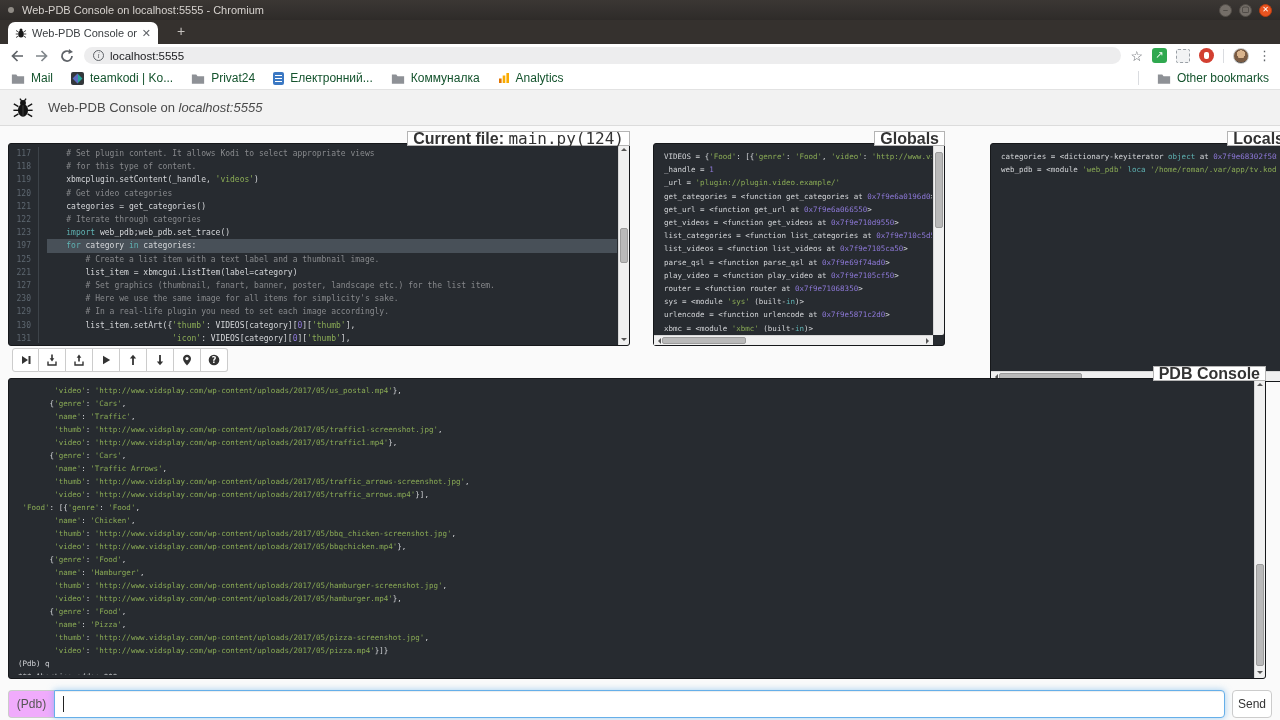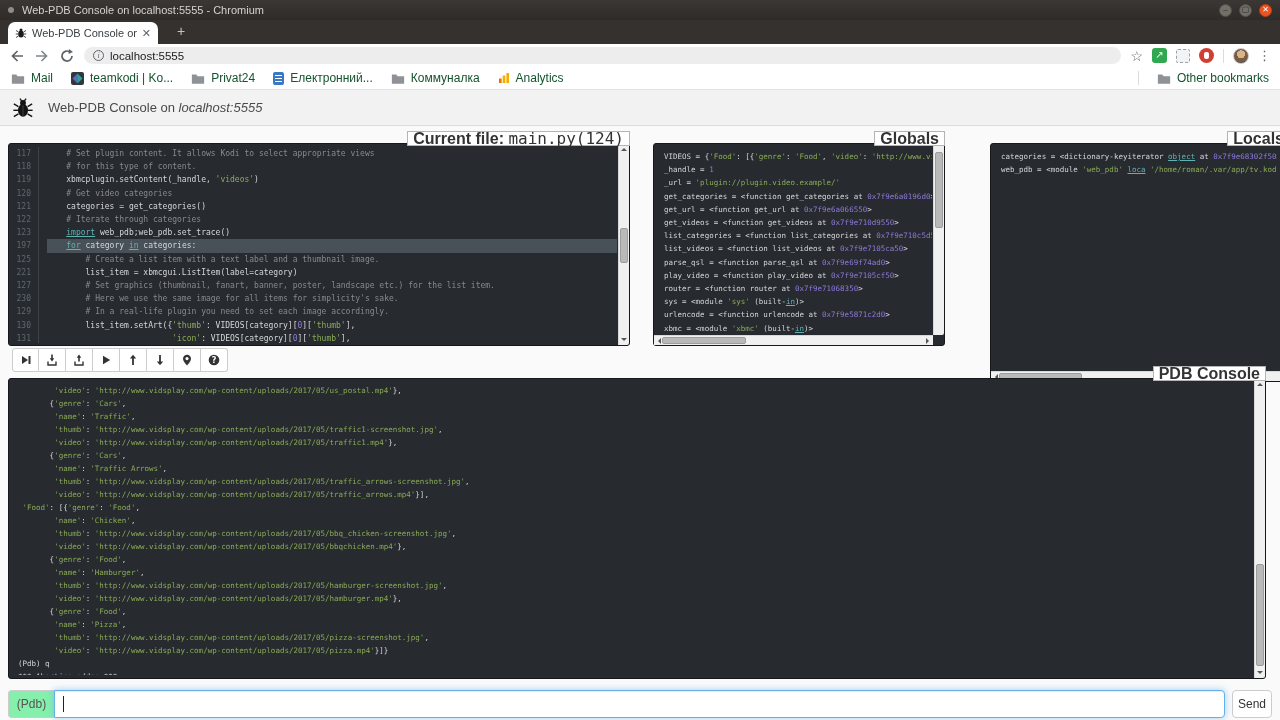--- a/index.html
+++ b/index.html
@@ -83,21 +83,21 @@
     font-family:"DejaVu Sans Mono", monospace; font-size:7.5px; line-height:13.2px; color:#d4d6d9; }
   .console-scroll { position:absolute; top:5px; bottom:3px; left:9px; right:12px; overflow:hidden;
     font-family:"DejaVu Sans Mono", monospace; font-size:7.5px; line-height:13px; color:#d4d6d9; }
 
   .cline { display:flex; }
   .cline .ln { width:30px; min-width:30px; text-align:right; padding-right:7px; color:#5e6871;
     border-right:1px solid #3d4349; margin-right:8px; }
   .cline .ct { flex:1; white-space:pre; overflow:hidden; }
   .cline.active .ct { background:#485058; }
   .tk-st { color:#8aab55; }
-  .tk-kw { color:#5fb3b3;text-decoration:underline; }
+  .tk-kw { color:#5fb3b3; }
   .tk-nu { color:#8e79d9; }
   .tk-cm { color:#87898c; }
 
   
   .vscroll { position:absolute; top:0; right:0; bottom:0; width:11px; background:#f0f0f0;
     border-left:1px solid #d8d8d8; border-radius:0 2px 2px 0; }
   .vthumb { position:absolute; left:1px; right:1px; background:#b9b9b9; border:1px solid #9c9c9c; border-radius:2px; }
   .hscroll { position:absolute; left:0; right:11px; bottom:0; height:10px; background:#f0f0f0;
     border-top:1px solid #d8d8d8; }
   .hthumb { position:absolute; top:1px; bottom:1px; background:#b9b9b9; border:1px solid #9c9c9c; border-radius:2px; }
@@ -110,21 +110,21 @@
   
   .debug-toolbar { position:absolute; left:12px; top:258px; display:flex; }
   .dbtn { width:27px; height:24px; background:#fff; border:1px solid #ccc; border-left-width:0;
     display:flex; align-items:center; justify-content:center; color:#333; }
   .dbtn:first-child { border-left-width:1px; border-radius:3px 0 0 3px; }
   .dbtn:last-child { border-radius:0 3px 3px 0; }
   .dbtn svg { display:block; }
 
   
   .prompt-bar { position:absolute; left:8px; right:8px; top:600px; height:28px; display:flex; align-items:stretch; }
-  .pdb-addon { width:46px; background:#86efac; border:1px solid #ccc; border-right:0;
+  .pdb-addon { width:46px; background:#f0abfc; border:1px solid #ccc; border-right:0;
     border-radius:4px 0 0 4px; color:#555; font-size:12px; display:flex; align-items:center; justify-content:center; }
   .pdb-input-wrap { position:relative; flex:1; }
   .pdb-input { width:100%; height:28px; border:1px solid #66afe9; border-radius:0 4px 4px 0;
     box-shadow: inset 0 1px 1px rgba(0,0,0,.075), 0 0 7px rgba(102,175,233,.6);
     outline:none; padding:0 8px; font-size:12px; color:#333; background:#fff; }
   .caret { position:absolute; left:9px; top:6px; width:1px; height:16px; background:#222; }
   .send-btn { margin-left:7px; width:40px; height:28px; background:#fff; border:1px solid #ccc;
     border-radius:4px; color:#333; font-size:12px; }
 </style>
 </head>

